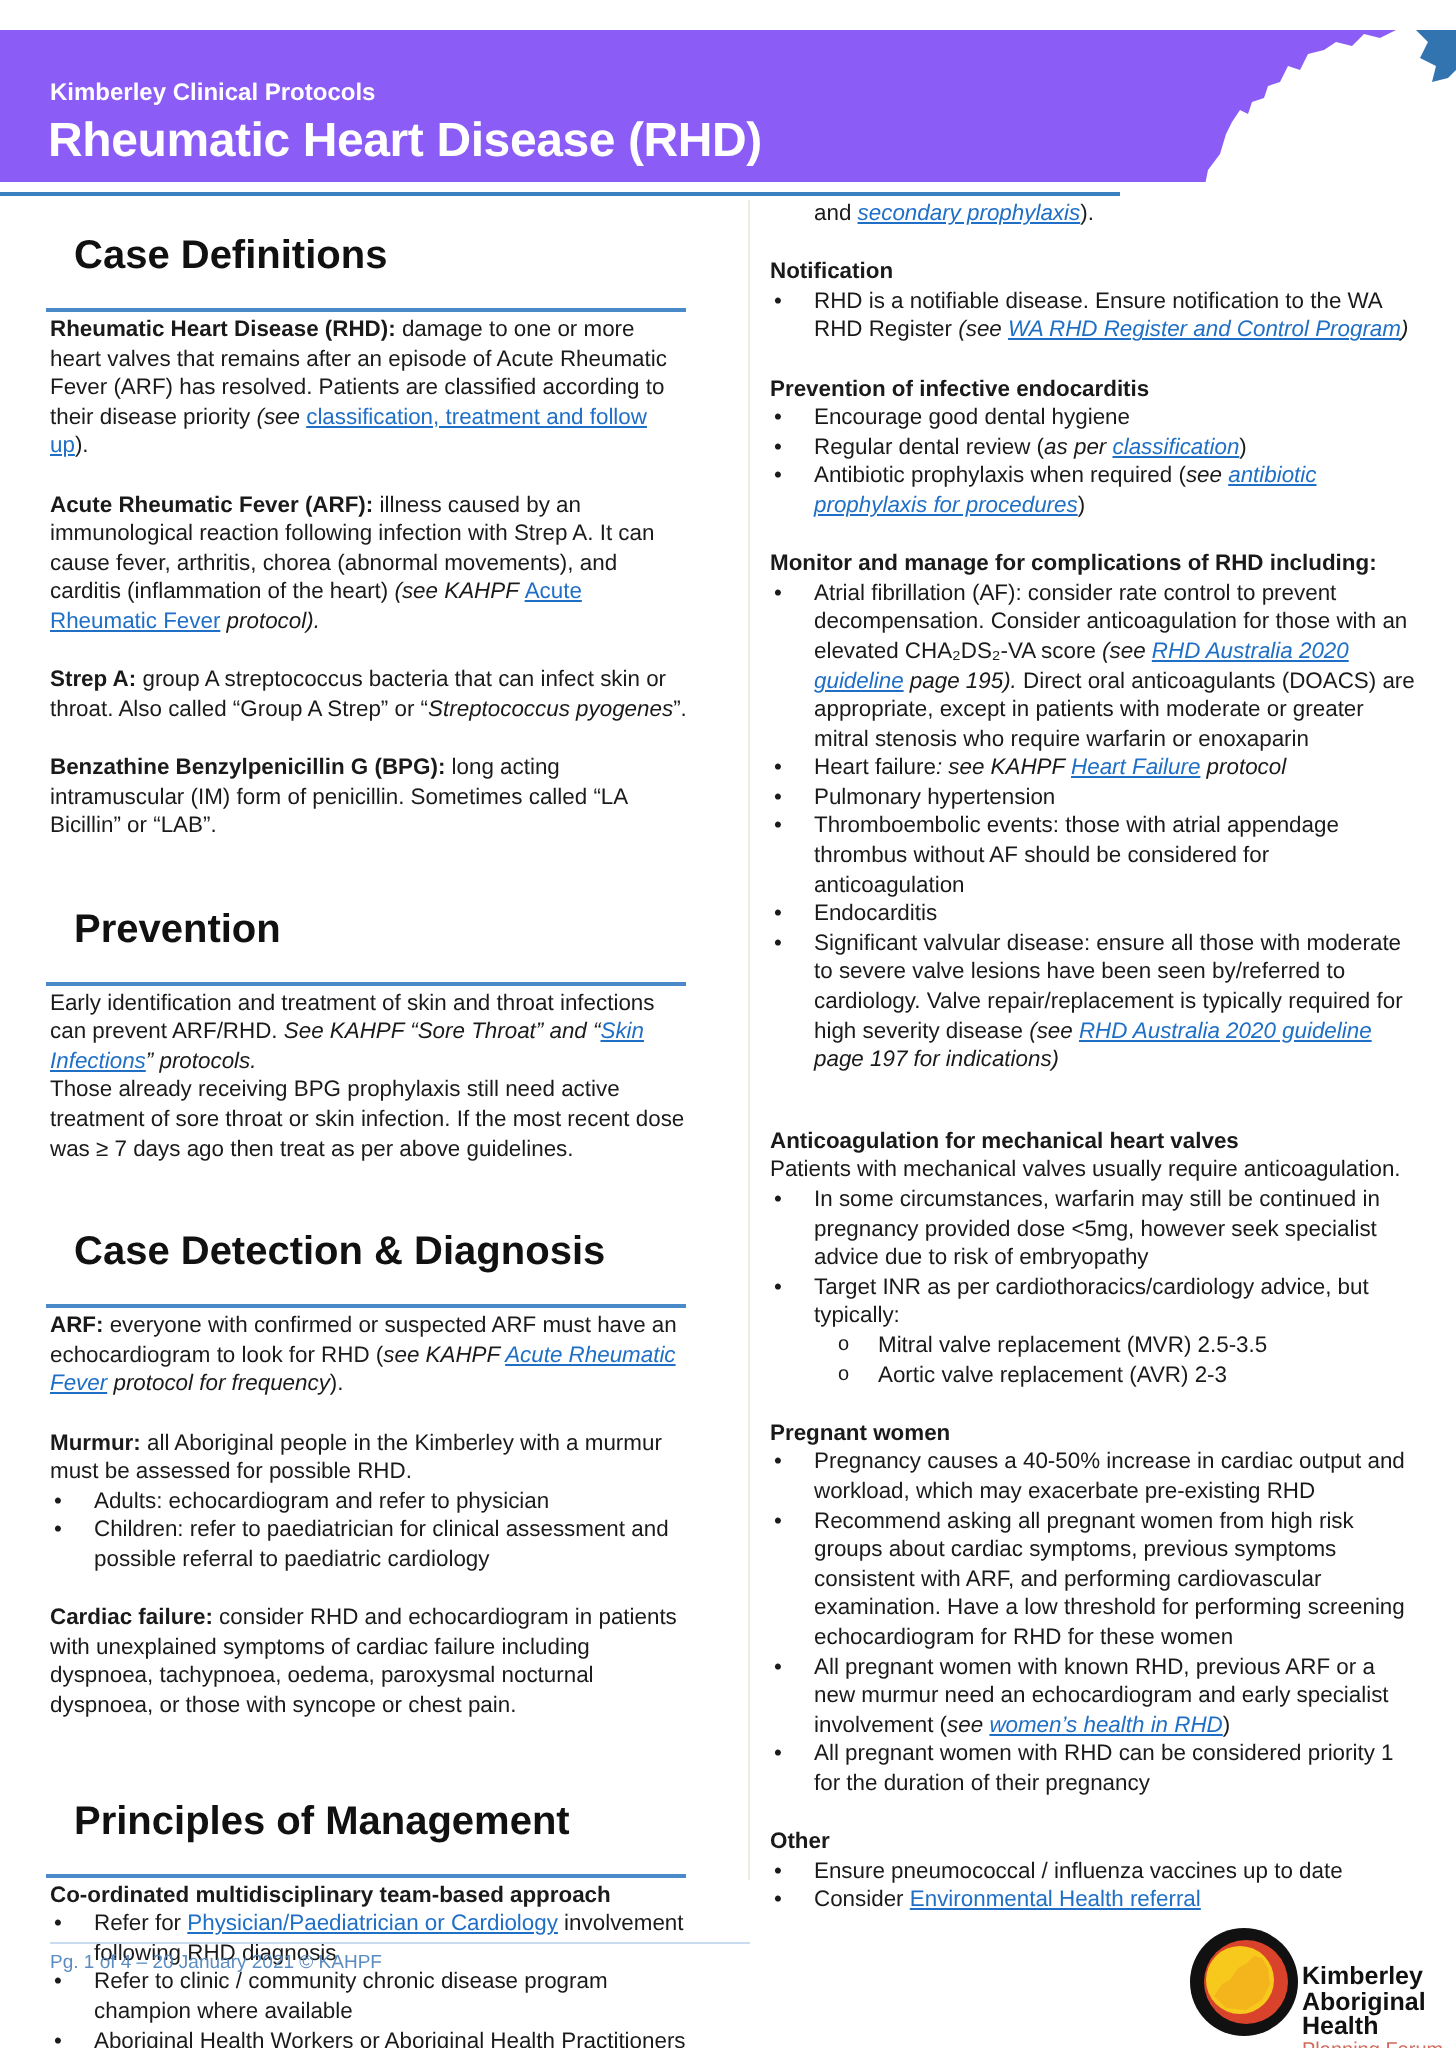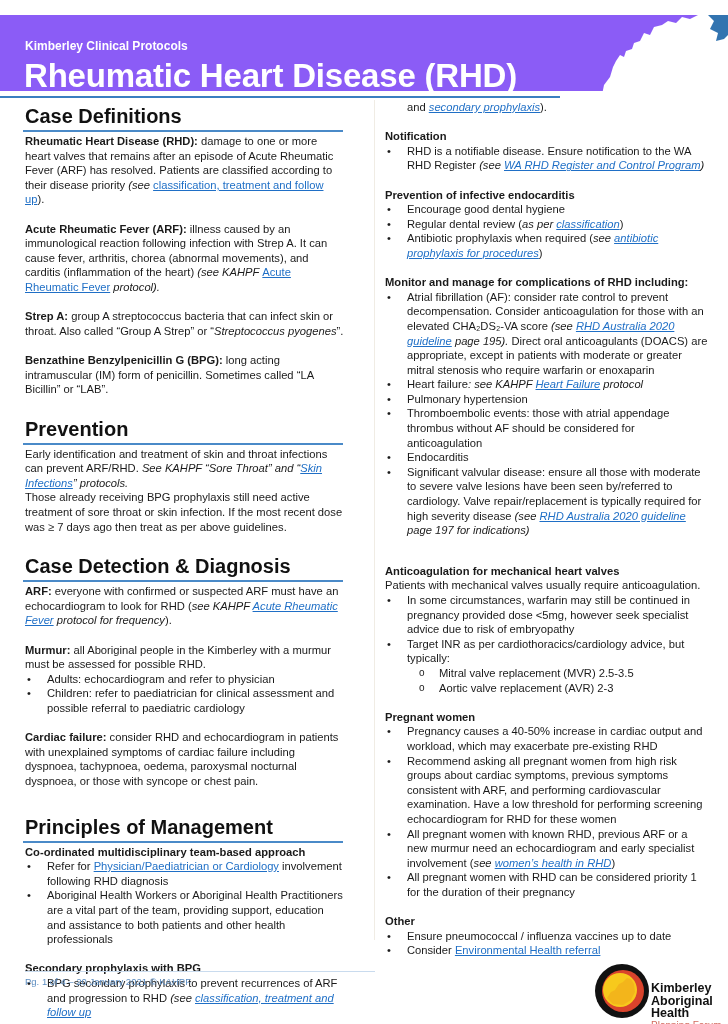--- a/index.html
+++ b/index.html
@@ -1,27 +1,27 @@
 <!DOCTYPE html>
 <html><head>
 <meta charset="utf-8">
 <style>
   html, body { margin:0; padding:0; }
   body { width:728px; height:1024px; background:#ffffff; position:relative; overflow:hidden;
          font-family:"Liberation Sans", sans-serif; color:#1a1a1a; }
   .banner { position:absolute; left:0; top:0; width:728px; height:76px; background:#8b5cf6; overflow:hidden;margin-top:15px; }
   .banner-sub { position:absolute; left:25px; top:24px; color:#fff; font-weight:bold; font-size:12px; }
-  .banner-title { position:absolute; left:24px; top:42px; color:#fff; font-weight:bold; font-size:33px; letter-spacing:-0.2px; }
+  .banner-title { position:absolute; left:24px; top:42px; color:#fff; font-weight:bold; font-size:24px; letter-spacing:-0.2px; }
   .banner-map { position:absolute; right:0; top:0; }
   .banner-line { position:absolute; left:0; top:96px; width:560px; height:2px; background:#3a7fc0; }
   .col { position:absolute; font-size:11.2px; line-height:14.6px; }
   .col-left { left:25px; top:104px; width:320px; }
   .col-right { left:385px; top:100px; width:325px; }
   .col-right-border { position:absolute; left:374px; top:100px; width:1px; height:840px; background:#f0ece4; }
-  h2 { font-size:20px; font-weight:bold; margin:0; padding:0 0 2px 0; line-height:24px; color:#111; }
+  h2 { font-size:20px; font-weight:bold; margin:12px; padding:0 0 2px 0; line-height:24px; color:#111; }
   .rule { height:2px; background:#4a8ac8; margin:0 -2px 2px -2px; width:320px; }
   p { margin:0; }
   .gap { height:14.6px; }
   .sgap { height:26px; }
   b { font-weight:bold; }
   a, .lnk { color:#1f6fc6; text-decoration:underline; }
   ul { list-style:none; margin:0; padding:0; }
   li { position:relative; padding-left:22px; }
   li::before { content:"•"; position:absolute; left:2px; top:0; }
   li.sub { padding-left:54px; }
@@ -92,20 +92,21 @@
   <p>
     <b>Cardiac failure:</b><span> consider RHD and echocardiogram in patients with unexplained symptoms of cardiac failure including dyspnoea, tachypnoea, oedema, paroxysmal nocturnal dyspnoea, or those with syncope or chest pain.</span>
   </p>
 
   <div class="section-gap" style="height:26px"></div>
   <h2>Principles of Management</h2>
   <div class="rule"></div>
   <p><b>Co-ordinated multidisciplinary team-based approach</b></p>
   <ul>
     <li><span>Refer for </span><a class="lnk">Physician/Paediatrician or Cardiology</a><span> involvement following RHD diagnosis</span></li>
+    <li>Refer to clinic / community chronic disease program champion where available</li>
     <li>Aboriginal Health Workers or Aboriginal Health Practitioners are a vital part of the team, providing support, education and assistance to both patients and other health professionals</li>
   </ul>
   <div class="gap"></div>
   <p><b>Secondary prophylaxis with BPG</b></p>
   <ul>
     <li><span>BPG secondary prophylaxis to prevent recurrences of ARF and progression to RHD </span><i>(see </i><a class="lnk" style="font-style:italic">classification, treatment and follow up</a></li>
   </ul>
 </div>
 
 <div class="col-right-border"></div>

